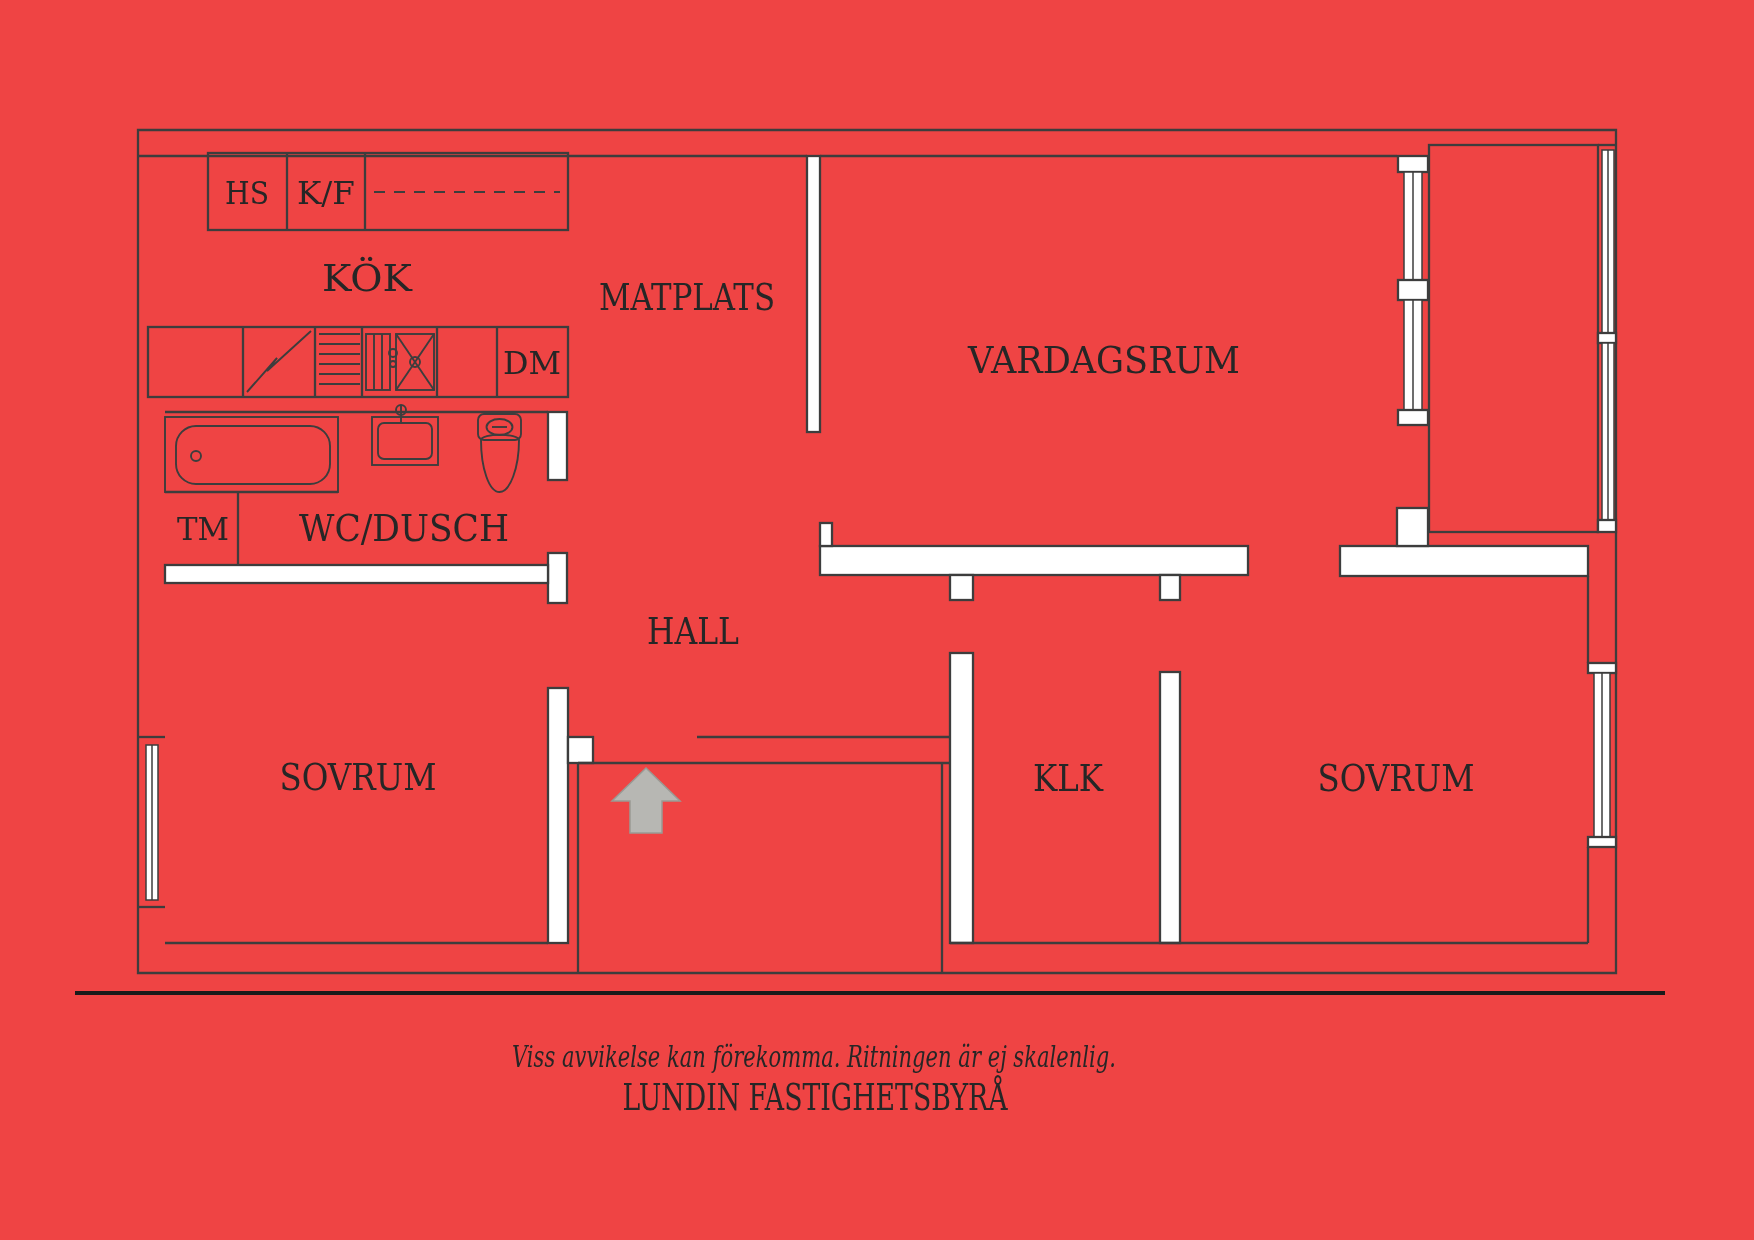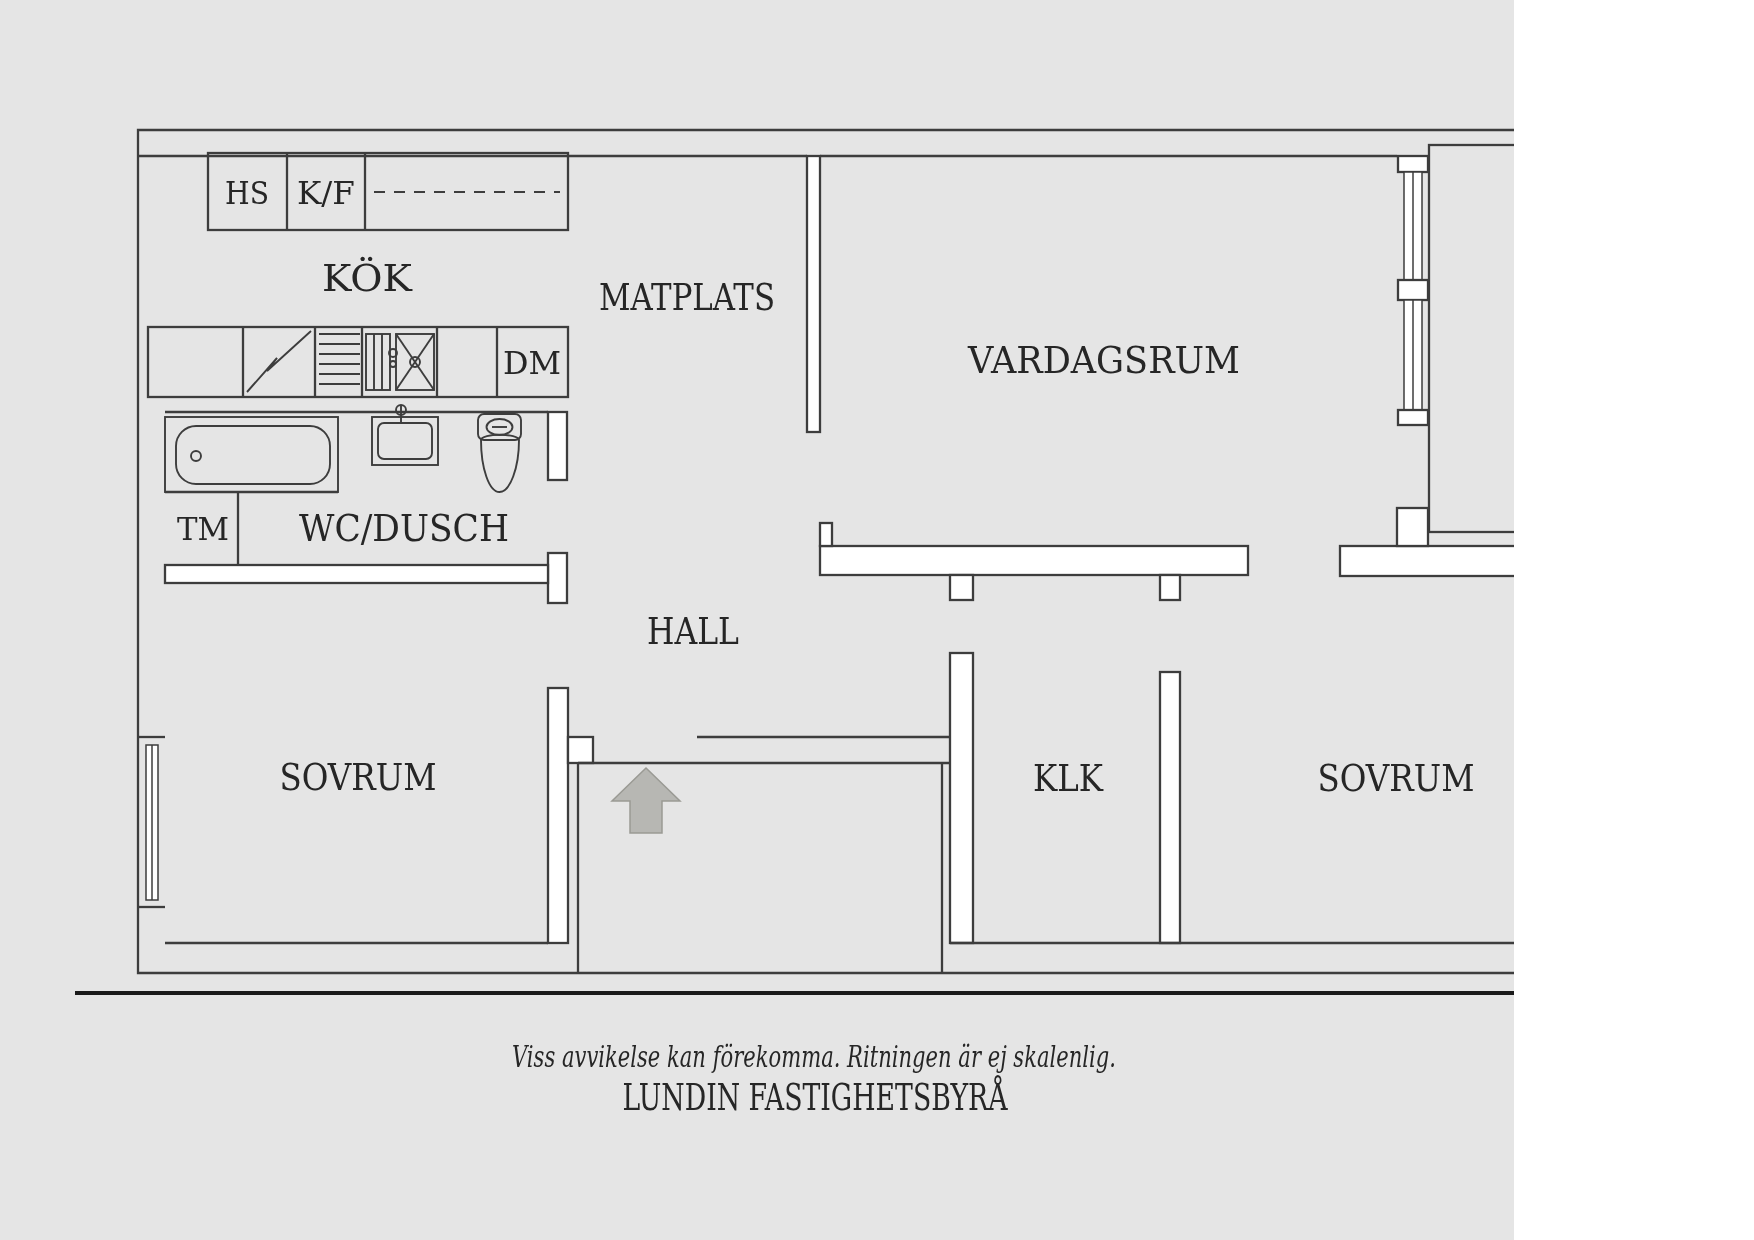--- a/index.html
+++ b/index.html
@@ -1,16 +1,16 @@
 <!DOCTYPE html>
 <html><head>
 <meta charset="utf-8">
 <style>
   html,body{margin:0;padding:0;background:#ffffff;}
-  .page{width:1514px;height:1240px;position:relative;background:#e5e5e5;overflow:hidden;}
+  .page{width:1754px;height:1240px;position:relative;background:#ef4444;overflow:hidden;}
   svg{display:block;}
   text{font-family:"DejaVu Serif","Liberation Serif",serif;fill:#262626;}
   .room-label{font-size:38px;}
   .unit-label{font-size:31px;}
   .walls{stroke:#3d3d3d;stroke-width:2.3;fill:none;}
   .band{stroke:#3d3d3d;stroke-width:2.3;fill:#ffffff;}
   .fixture{stroke:#3d3d3d;stroke-width:1.9;fill:none;}
   .winline{stroke:#3d3d3d;stroke-width:1.5;fill:#ffffff;}
   .dashed{stroke:#3d3d3d;stroke-width:2;stroke-dasharray:11 9;fill:none;}
   .footer-disclaimer{font-size:30px;font-style:italic;}

